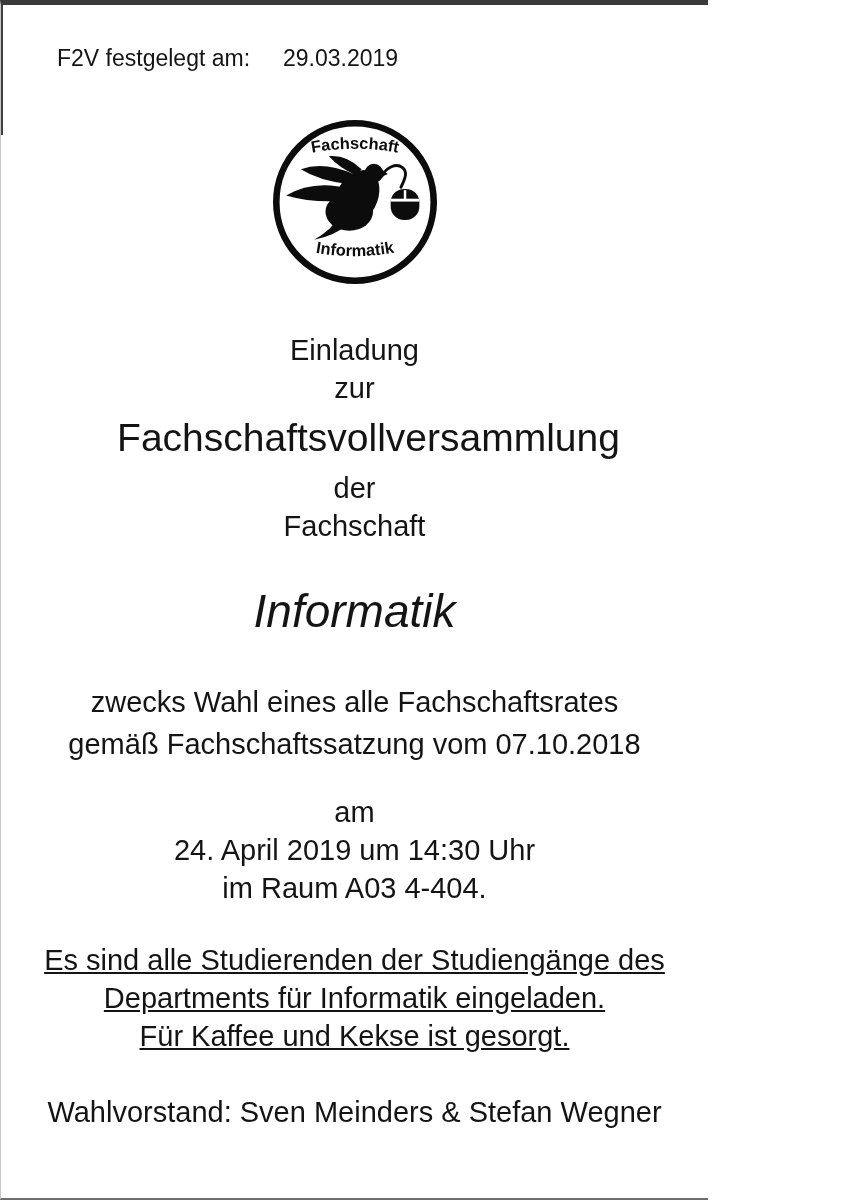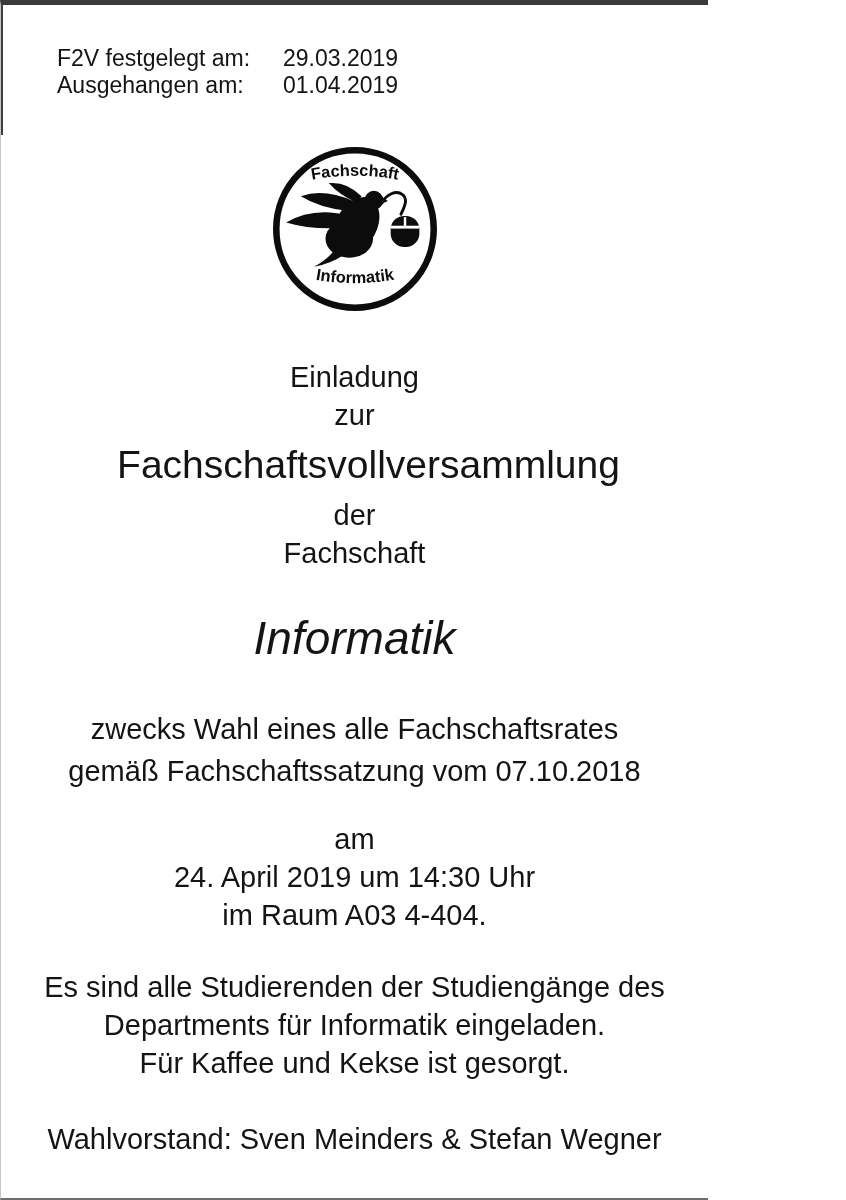--- a/index.html
+++ b/index.html
@@ -57,44 +57,40 @@
     font-size: 46px;
     line-height: 60px;
     font-style: italic;
   }
 
   .purpose { margin-top: 40px; font-size: 29px; line-height: 42px; }
 
   .schedule { margin-top: 28px; font-size: 29px; line-height: 38px; }
   .schedule .bold { font-weight: normal; }
 
-  .audience { margin-top: 34px; font-size: 29px; line-height: 38px; }
+  .audience { margin-top: 34px; font-size: 29px; line-height: 38px; text-decoration: underline; }
 
   .footer { margin-top: 38px; font-size: 29px; line-height: 38px; }
 
   .logo-text {
     font-family: "Liberation Sans", sans-serif;
     font-weight: bold;
     font-size: 20px;
     fill: #0c0c0c;
   }
 </style>
 </head>
 <body>
 
 <div class="page">
 
   <div class="meta">
     <div class="meta-row">
       <span class="meta-label">F2V festgelegt am:</span>
       <span class="meta-value">29.03.2019</span>
-    </div>
-    <div class="meta-row">
-      <span class="meta-label">Ausgehangen am:</span>
-      <span class="meta-value">01.04.2019</span>
     </div>
   </div>
 
   <svg class="logo" viewBox="0 0 200 200" xmlns="http://www.w3.org/2000/svg" aria-hidden="true">
 
     <circle cx="100" cy="100" r="96" fill="#ffffff" stroke="#0c0c0c" stroke-width="8"></circle>
 
     <g fill="#0c0c0c">
       <circle cx="123" cy="65" r="11.5"></circle>
       <polygon points="128,57 140,66 127,72"></polygon>

